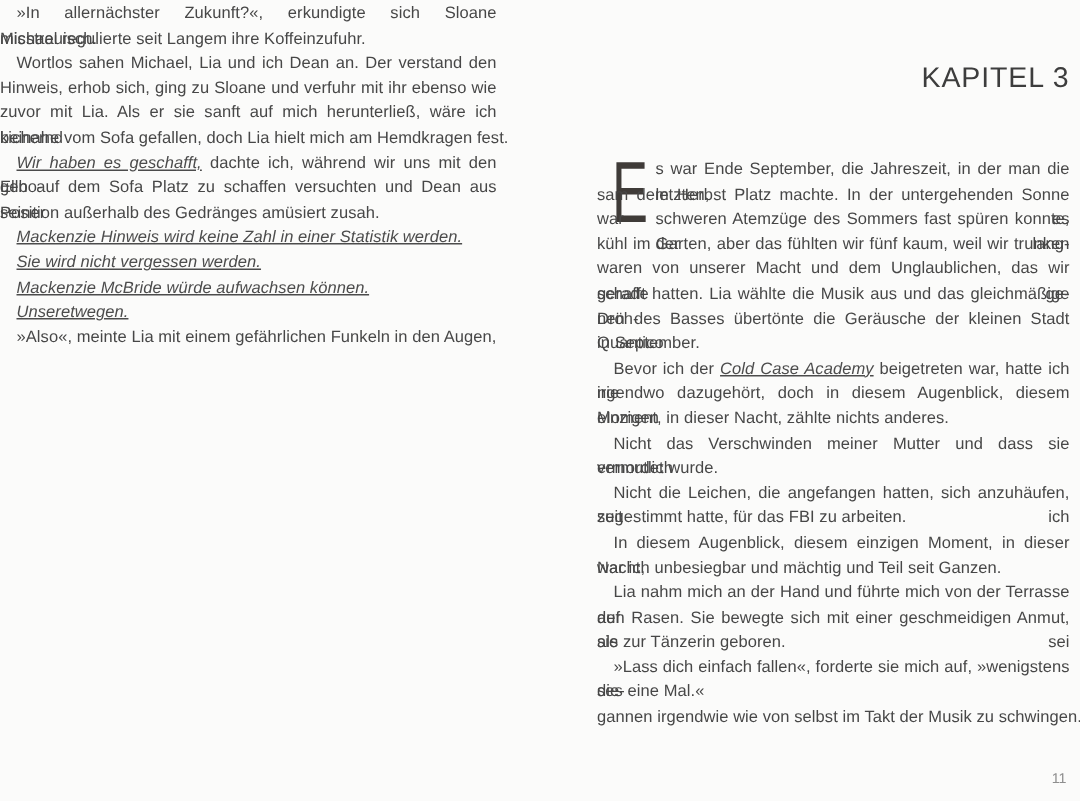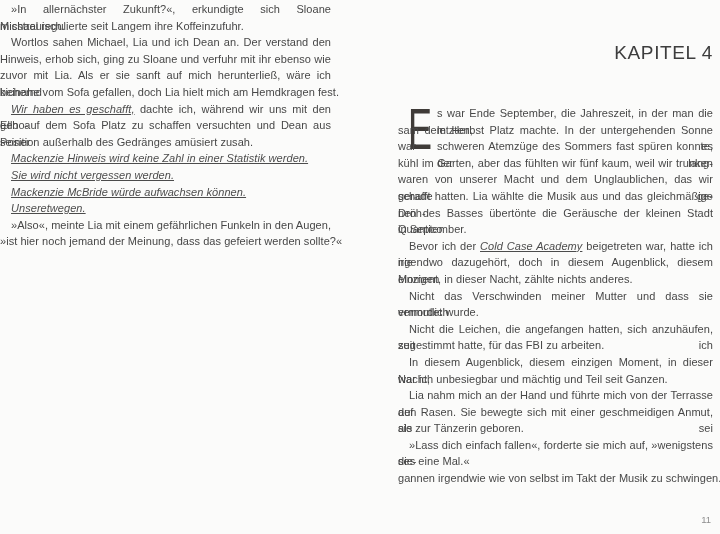--- a/index.html
+++ b/index.html
@@ -82,24 +82,23 @@
       <div class="line j"><span>zuvor mit Lia. Als er sie sanft auf mich herunterließ, wäre ich kichernd</span></div>
       <div class="line"><span>beinahe vom Sofa gefallen, doch Lia hielt mich am Hemdkragen fest.</span></div>
       <div class="line j in"><i>Wir haben es geschafft,</i><span> dachte ich, während wir uns mit den Ellbo-</span></div>
       <div class="line j"><span>gen auf dem Sofa Platz zu schaffen versuchten und Dean aus seiner</span></div>
       <div class="line"><span>Position außerhalb des Gedränges amüsiert zusah.</span></div>
       <div class="line in"><i>Mackenzie Hinweis wird keine Zahl in einer Statistik werden.</i></div>
       <div class="line in"><i>Sie wird nicht vergessen werden.</i></div>
       <div class="line in"><i>Mackenzie McBride würde aufwachsen können.</i></div>
       <div class="line in"><i>Unseretwegen.</i></div>
       <div class="line j in"><span>»Also«, meinte Lia mit einem gefährlichen Funkeln in den Augen,</span></div>
-      <div class="line"><span>»ist hier noch jemand der Meinung, dass das gefeiert werden sollte?«</span></div>
     </div>
 
-  <div class="chapter-heading">KAPITEL 4</div>
+  <div class="chapter-heading">KAPITEL 3</div>
 
   <div class="drop-cap">E</div>
 
   <div class="text-col col-right">
       <div class="line j dc"><span>s war Ende September, die Jahreszeit, in der man die letzten,</span></div>
       <div class="line j"><span>sam dem Herbst Platz machte. In der untergehenden Sonne war es</span></div>
       <div class="line j dc"><span>schweren Atemzüge des Sommers fast spüren konnte, der lang-</span></div>
       <div class="line j"><span>kühl im Garten, aber das fühlten wir fünf kaum, weil wir trunken</span></div>
       <div class="line j"><span>waren von unserer Macht und dem Unglaublichen, das wir gerade ge-</span></div>
       <div class="line j"><span>schafft hatten. Lia wählte die Musik aus und das gleichmäßige Dröh-</span></div>

